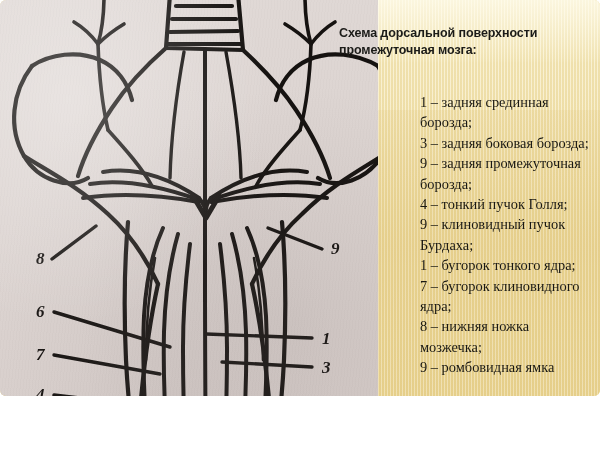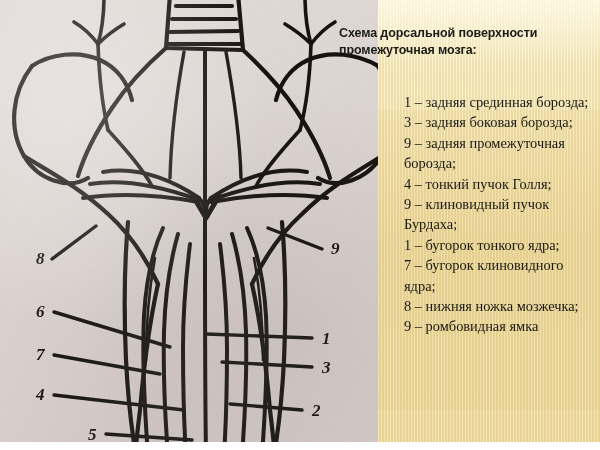--- a/index.html
+++ b/index.html
@@ -3,24 +3,25 @@
 <meta charset="utf-8">
 <style>
   html, body {
     margin: 0;
     padding: 0;
     background: #ffffff;
   }
   #slide {
     position: relative;
     width: 600px;
-    height: 442px;
+    height: 396px;
     overflow: hidden;
     font-family: "Liberation Sans", sans-serif;
     background: #f2e3b0;
+    border-radius: 6px;
   }
   
   .panel-bg {
     position: absolute;
     left: 0; top: 0; right: 0; bottom: 0;
     background:
       repeating-linear-gradient(90deg,
         rgba(255,255,255,0.36) 0px,
         rgba(255,255,255,0.36) 1px,
         rgba(198,170,96,0.14) 1px,
@@ -81,21 +82,21 @@
   .legend {
     position: absolute;
     left: 404px;
     top: 92px;
     width: 190px;
     font-family: "Liberation Serif", serif;
     font-size: 14.4px;
     line-height: 20.4px;
     color: #191813;
   }
-  .legend-item { white-space: normal; }
+  .legend-item { white-space: normal; padding-left: 16px; }
 
   
   .watermark {
     position: absolute;
     left: 479px;
     top: 411px;
     display: flex;
     align-items: center;
     gap: 4px;
     opacity: 0.92;

